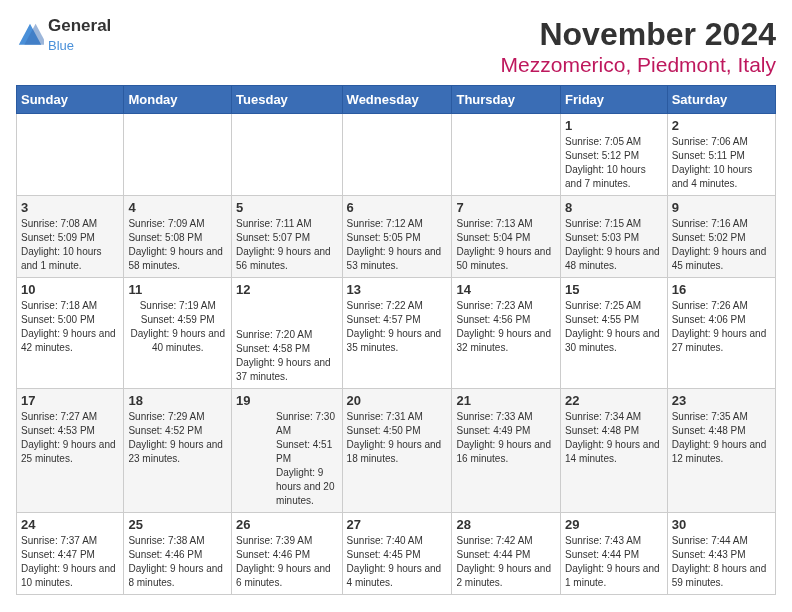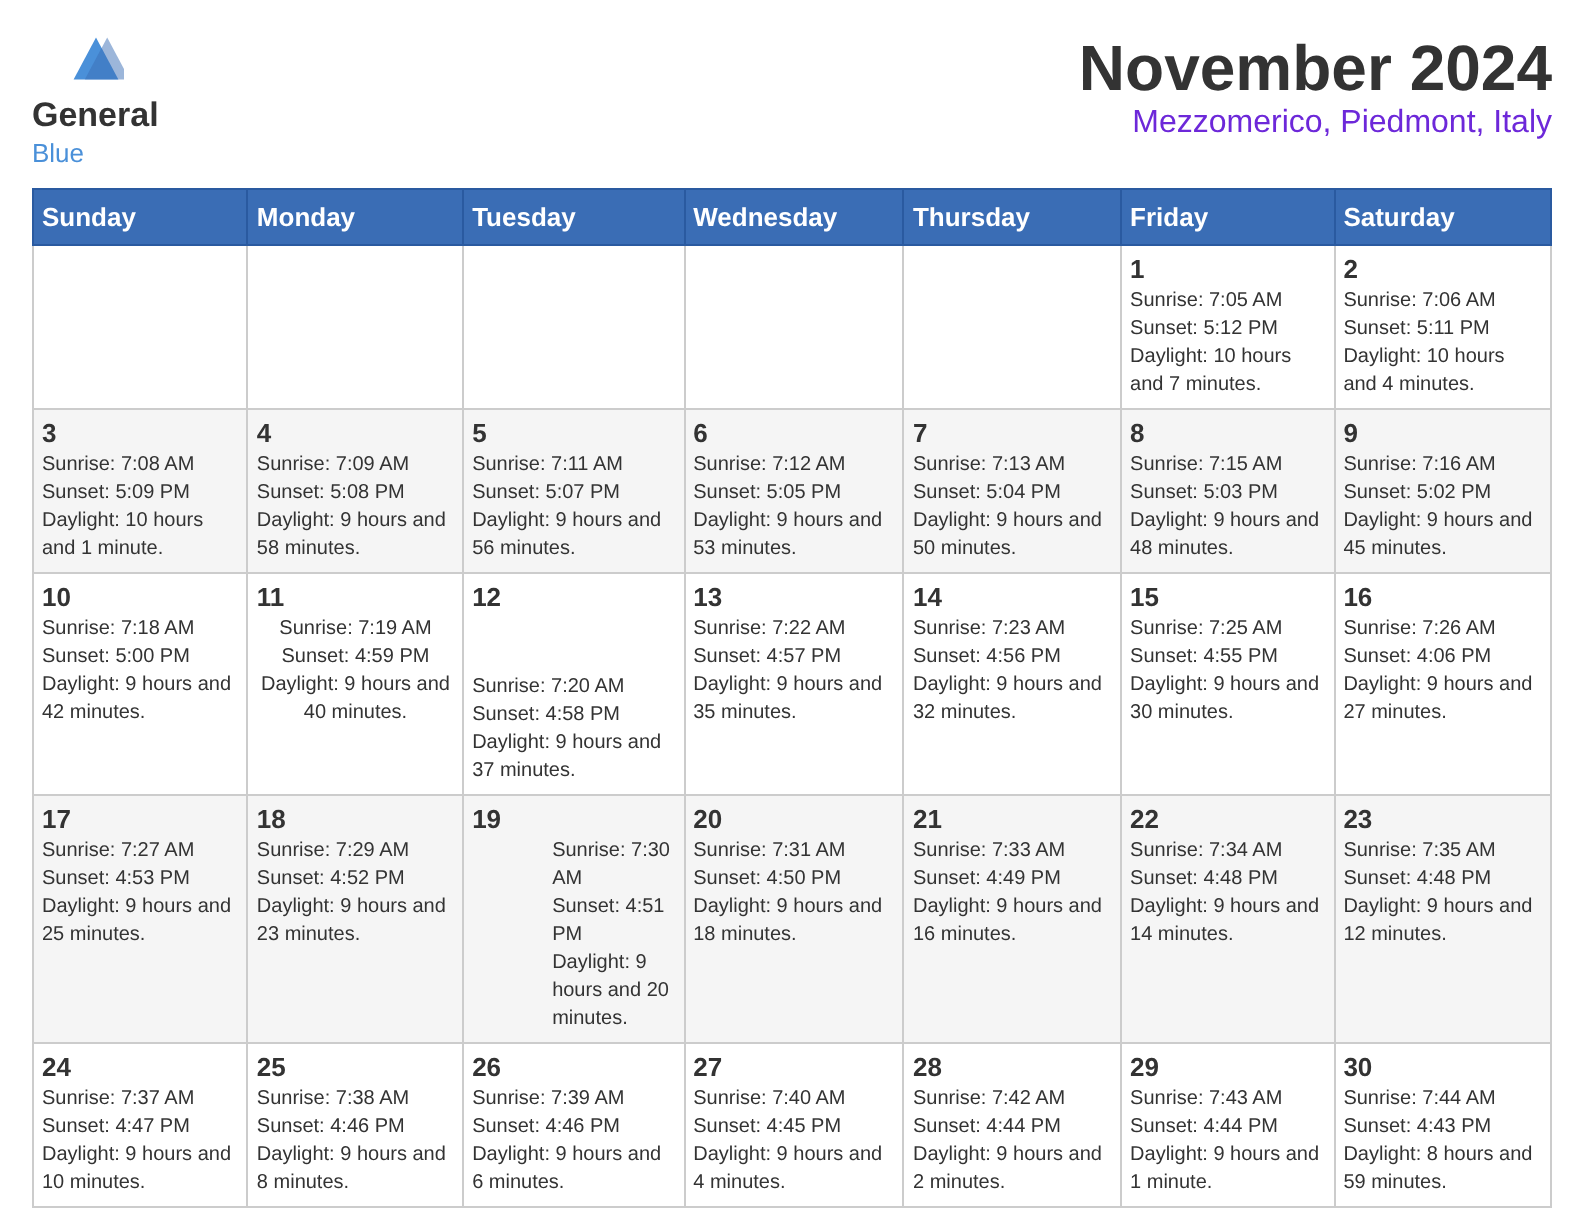--- a/index.html
+++ b/index.html
@@ -13,37 +13,36 @@
     .header-section {
       display: flex;
       align-items: flex-start;
       justify-content: space-between;
       margin-bottom: 8px;
     }
     .logo {
       display: flex;
       align-items: center;
       gap: 4px;
-      flex-direction: column;
     }
     .logo-icon {
       width: 28px;
       height: 28px;
     }
     .title-section {
       text-align: right;
     }
     .month-title {
       font-size: 32px;
       font-weight: bold;
       color: #333;
     }
     .location-subtitle {
-      font-size: 16px;
-      color: #6d28d9;
+      font-size: 21px;
+      color: #be185d;
     }
     .calendar-table {
       width: 100%;
       border-collapse: collapse;
       border: 1px solid #ccc;
     }
     .calendar-table th {
       background-color: #3a6db5;
       color: #fff;
       font-size: 13px;

